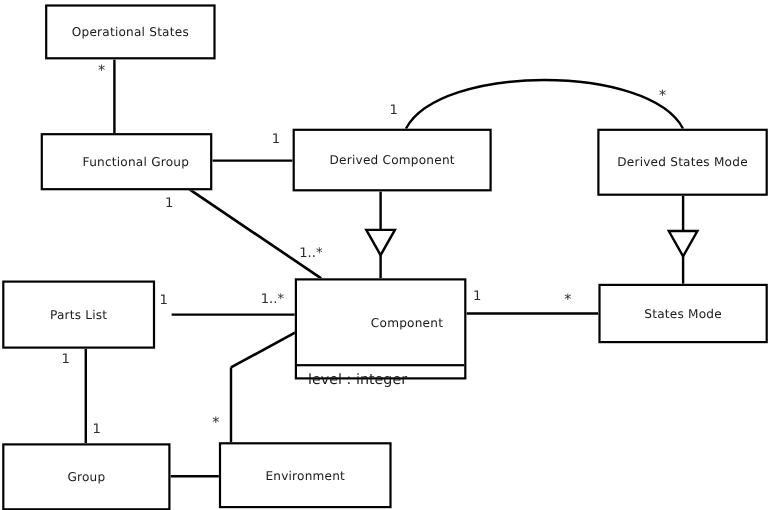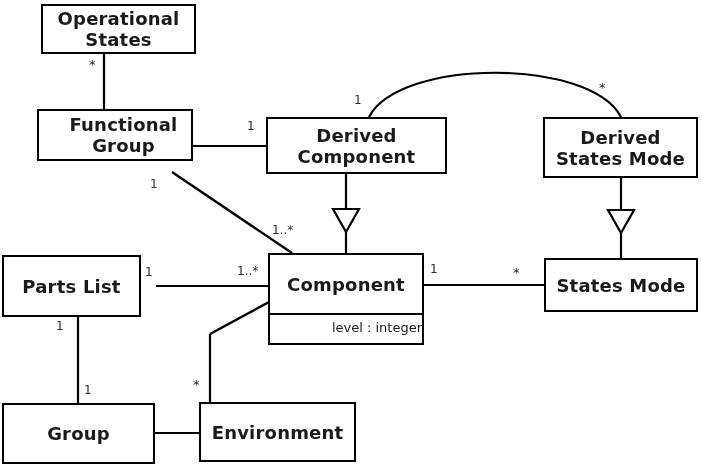--- a/index.html
+++ b/index.html
@@ -29,39 +29,37 @@
     background: #ffffff;
     z-index: 5;
   }
   .uml-name {
     display: flex;
     align-items: center;
     justify-content: center;
     box-sizing: border-box;
     width: 100%;
     height: 100%;
-    font-size: 18px;
+    font-size: 11px;
     color: #1a1a1a;
     text-align: center;
     letter-spacing: 0.2px;
-    font-weight: bold;
   }
   .uml-class.has-attrs .uml-name {
     height: auto;
   }
   .uml-attrs {
     box-sizing: border-box;
     border-top: 2px solid #000000;
     padding: 5px 0 5px 10px;
   }
   .uml-attr {
     font-size: 13px;
     color: #1a1a1a;
     white-space: nowrap;
-    text-align: right;
   }
   .mult {
     position: absolute;
     font-size: 12px;
     color: #2a2a2a;
     z-index: 8;
     white-space: nowrap;
     line-height: 1;
   }
   .mult.star {
@@ -100,38 +98,38 @@
     <line x1="155" y1="433" x2="199" y2="433" stroke="#000" stroke-width="2.2"></line>
 
     <line x1="210" y1="402" x2="210" y2="334" stroke="#000" stroke-width="2.2"></line>
     <line x1="210" y1="334" x2="269" y2="302" stroke="#000" stroke-width="2.4"></line>
   </svg>
 
   <div class="uml-class" style="left:41px; top:4px; width:155px; height:50px;">
     <div class="uml-name">Operational States</div>
   </div>
 
-  <div class="uml-class" style="left:37px; top:109px; width:156px; height:52px;padding-left:17px;">
+  <div class="uml-class" style="left:37px; top:121px; width:156px; height:52px;padding-left:17px;">
     <div class="uml-name">Functional Group</div>
   </div>
 
   <div class="uml-class" style="left:266px; top:117px; width:181px; height:57px;">
     <div class="uml-name">Derived Component</div>
   </div>
 
   <div class="uml-class" style="left:543px; top:117px; width:155px; height:61px;">
     <div class="uml-name">Derived States Mode</div>
   </div>
 
   <div class="uml-class" style="left:2px; top:255px; width:139px; height:62px;">
     <div class="uml-name">Parts List</div>
   </div>
 
   <div class="uml-class has-attrs" style="left:268px; top:253px; width:156px; height:92px;">
-    <div class="uml-name" style="height:58px;">Component</div>
+    <div class="uml-name" style="height:76px;margin-left:24px;">Component</div>
     <div class="uml-attrs">
       <div class="uml-attr">level : integer</div>
     </div>
   </div>
 
   <div class="uml-class" style="left:544px; top:258px; width:154px; height:54px;">
     <div class="uml-name">States Mode</div>
   </div>
 
   <div class="uml-class" style="left:2px; top:403px; width:153px; height:61px;">

